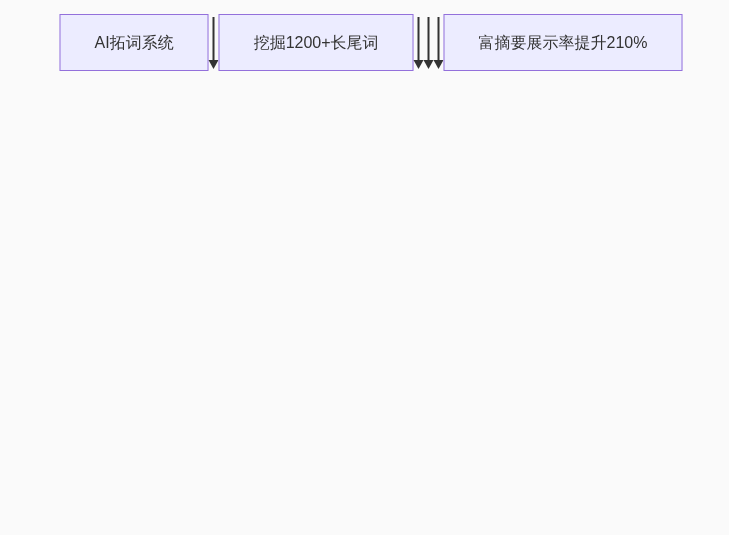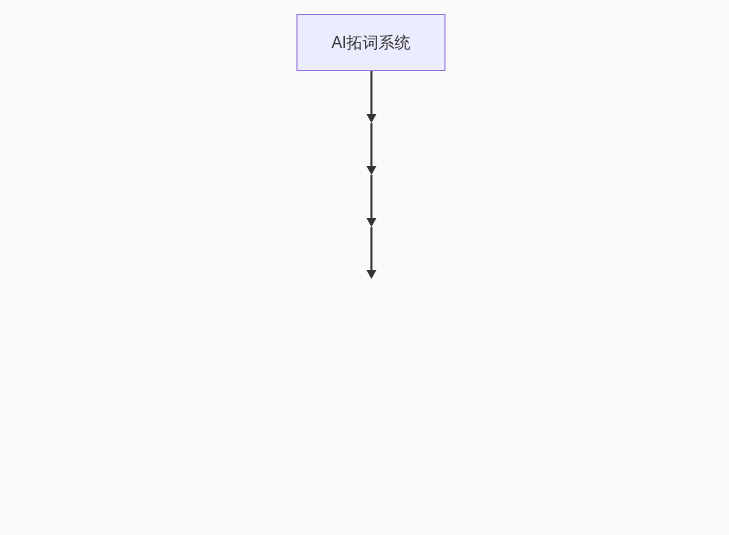--- a/index.html
+++ b/index.html
@@ -16,21 +16,21 @@
     overflow: hidden;
     background: var(--background);
     font-family: "Liberation Sans", "DejaVu Sans", sans-serif;
   }
   .flowchart {
     position: absolute;
     left: 371px;
     top: 14px;
     transform: translateX(-50%);
     display: flex;
-    flex-direction: column;
+    flex-direction: row;
     align-items: center;
   }
   .flow-node {
     background: var(--node-fill);
     border: 1px solid var(--node-border);
     height: 57px;
     padding: 0 34px;
     display: flex;
     align-items: center;
     justify-content: center;
@@ -63,32 +63,34 @@
 
 <div class="flowchart">
 
   <div class="flow-node">AI拓词系统</div>
 
   <div class="edge">
     <div class="edge-line"></div>
     <div class="edge-head"></div>
   </div>
 
+  <div class="flow-node">挖掘1200+长尾词</div>
 
   <div class="edge">
     <div class="edge-line"></div>
     <div class="edge-head"></div>
   </div>
 
 
   <div class="edge">
     <div class="edge-line"></div>
     <div class="edge-head"></div>
   </div>
 
 
   <div class="edge">
     <div class="edge-line"></div>
     <div class="edge-head"></div>
   </div>
 
+  <div class="flow-node">富摘要展示率提升210%</div>
 
 </div>
 
 </body></html>

